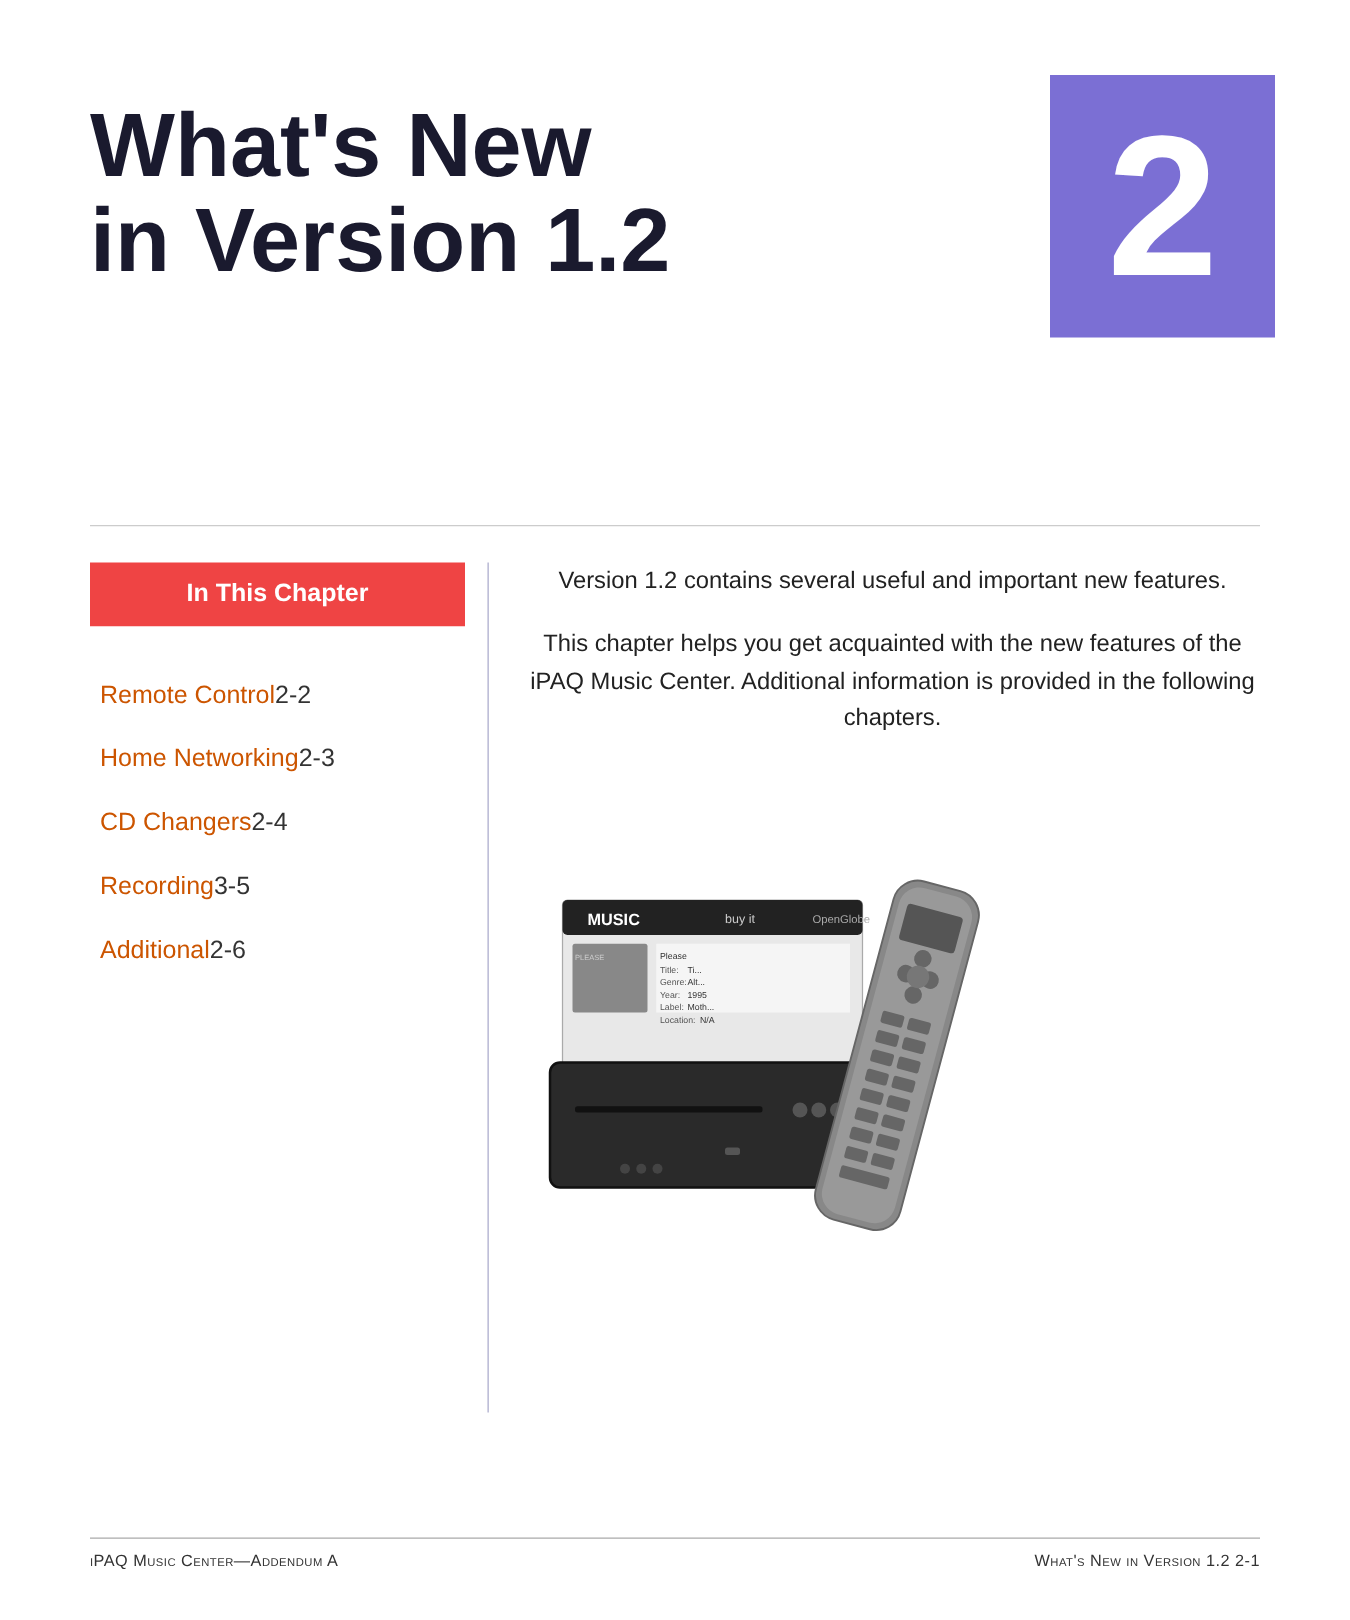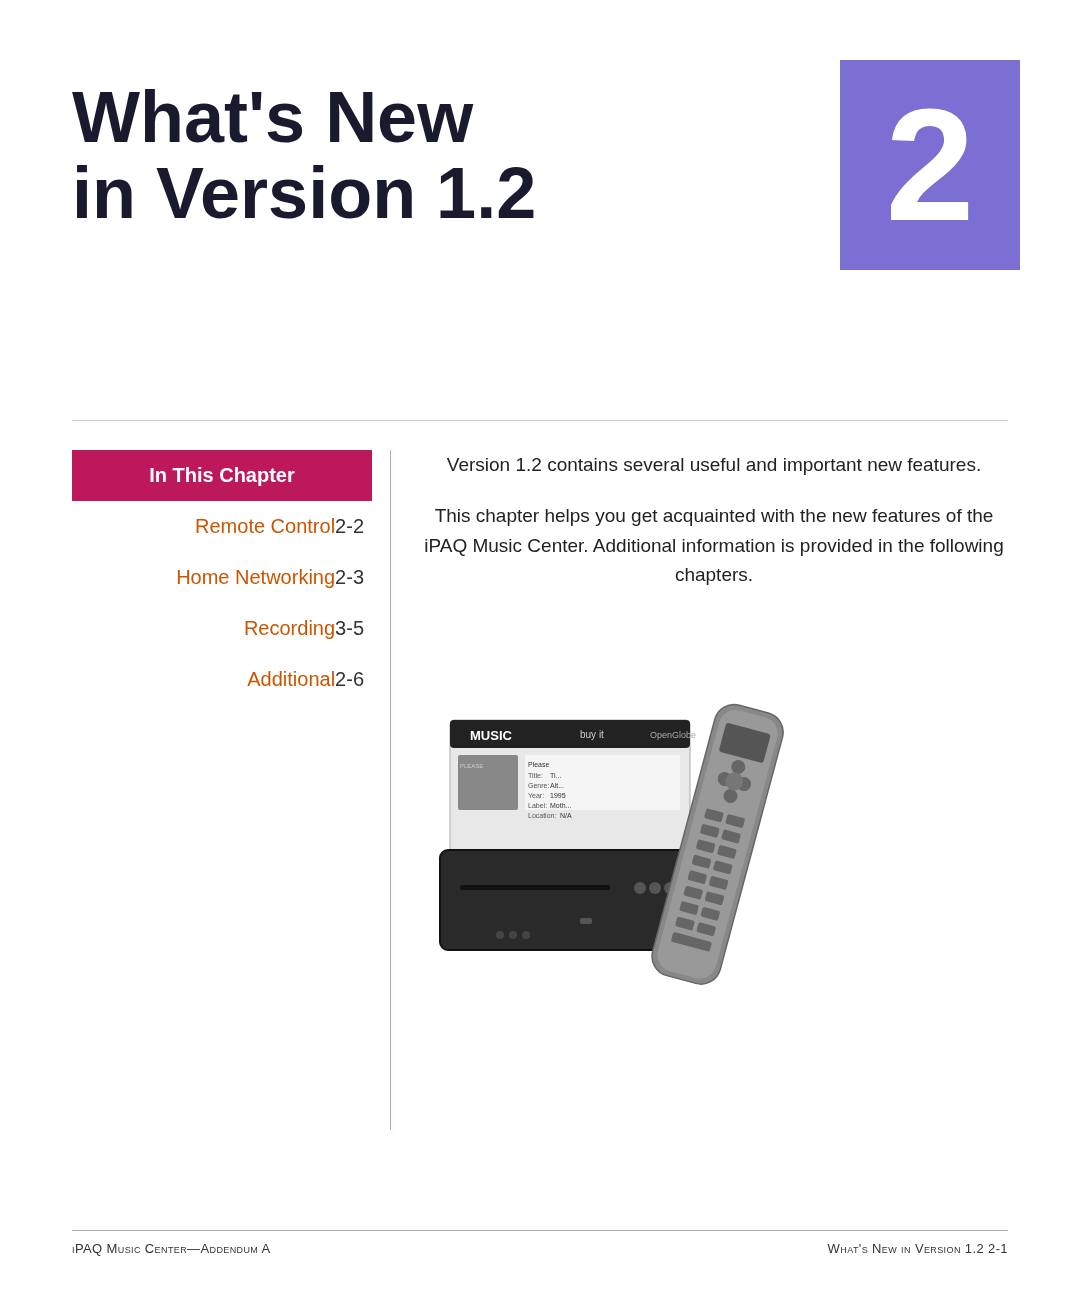--- a/index.html
+++ b/index.html
@@ -62,35 +62,36 @@
 
     
     .left-column {
       position: absolute;
       top: 450px;
       left: 72px;
       width: 300px;
     }
 
     .chapter-box-header {
-      background: #be185d;
+      background: #ef4444;
       padding: 14px 20px;
       text-align: center;
+      margin-bottom: 30px;
     }
 
     .chapter-box-header-text {
       color: white;
       font-size: 20px;
       font-weight: bold;
       font-family: Arial, sans-serif;
     }
 
     .toc-item {
       display: flex;
-      justify-content: flex-end;
+      justify-content: flex-start;
       align-items: center;
       padding: 14px 8px;
       border-bottom: none;
     }
 
     .toc-link {
       color: #cc5500;
       font-size: 20px;
       font-family: Arial, sans-serif;
       text-decoration: none;
@@ -190,20 +191,24 @@
   </div>
 
   <div id="toc-items">
       <div class="toc-item">
       <span class="toc-link">Remote Control</span>
       <span class="toc-page">2-2</span>
     </div>
       <div class="toc-item">
       <span class="toc-link">Home Networking</span>
       <span class="toc-page">2-3</span>
+    </div>
+      <div class="toc-item">
+      <span class="toc-link">CD Changers</span>
+      <span class="toc-page">2-4</span>
     </div>
       <div class="toc-item">
       <span class="toc-link">Recording</span>
       <span class="toc-page">3-5</span>
     </div>
       <div class="toc-item">
       <span class="toc-link">Additional</span>
       <span class="toc-page">2-6</span>
     </div>
     </div>

